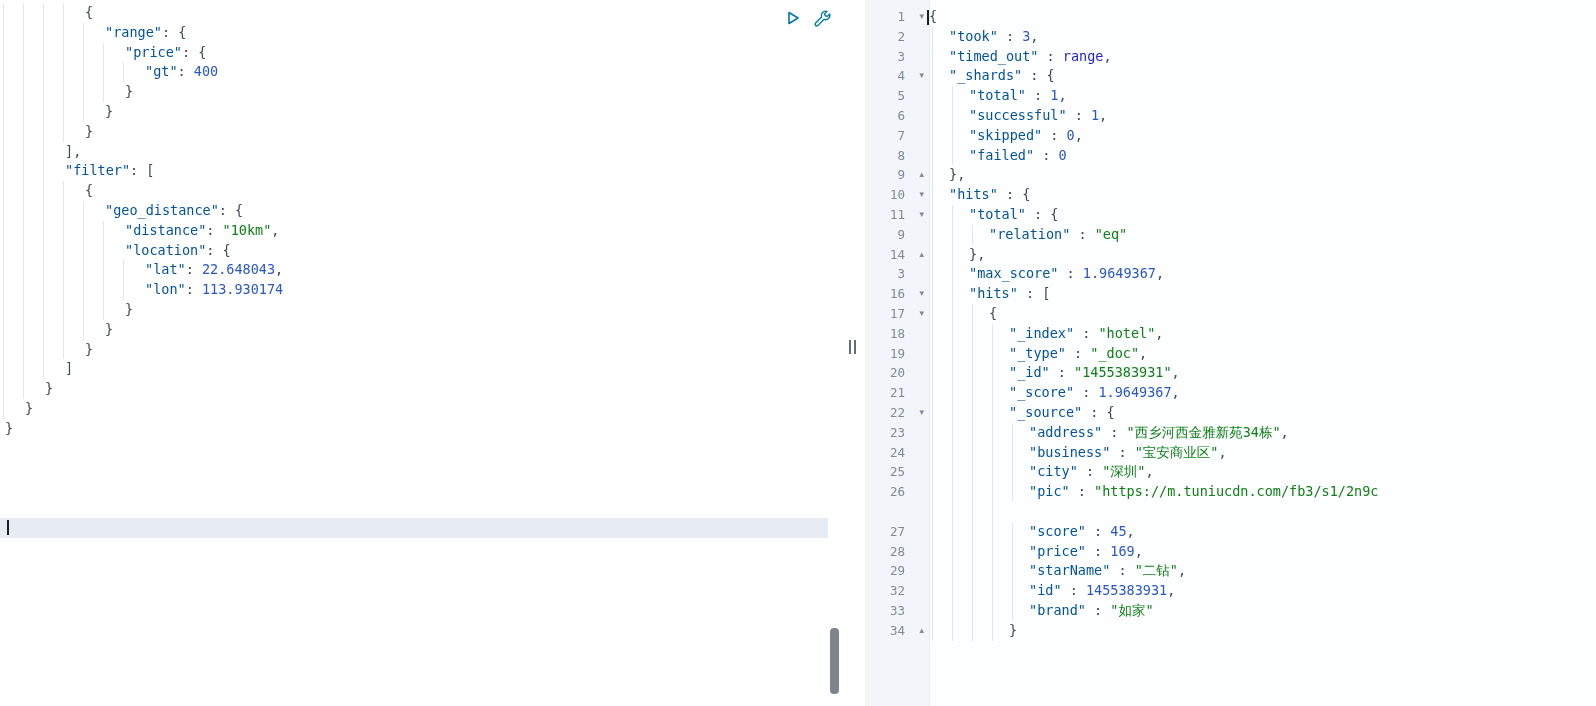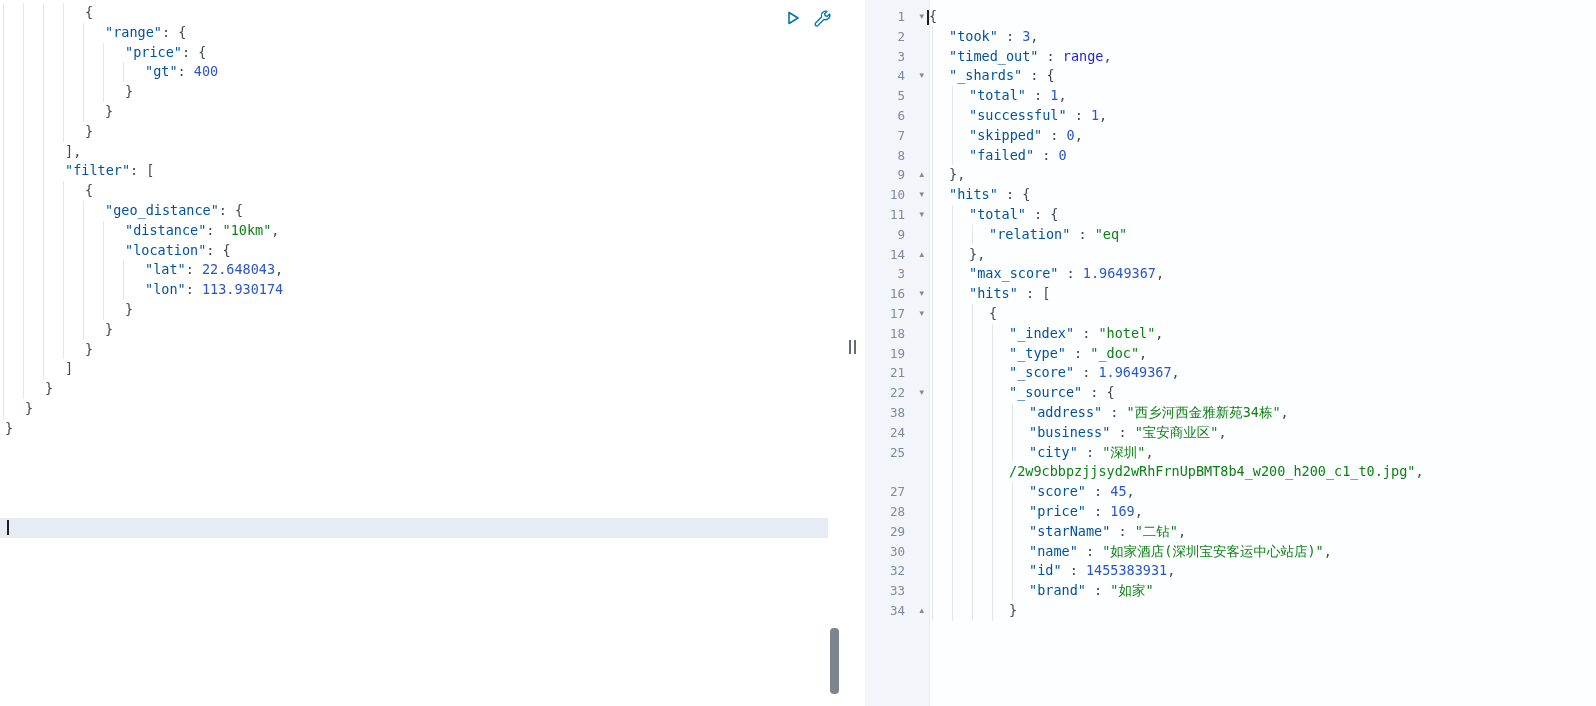--- a/index.html
+++ b/index.html
@@ -168,60 +168,64 @@
         </div>
         <div class="rrow">
           <div class="gcell">18</div>
           <div class="ccell"><span class="guides" style="width: 80px;"></span><span class="txt" style="margin-left: 80px;"><span class="tk tk-k">"_index"</span><span class="tk tk-p"> : </span><span class="tk tk-s">"hotel"</span><span class="tk tk-p">,</span></span></div>
         </div>
         <div class="rrow">
           <div class="gcell">19</div>
           <div class="ccell"><span class="guides" style="width: 80px;"></span><span class="txt" style="margin-left: 80px;"><span class="tk tk-k">"_type"</span><span class="tk tk-p"> : </span><span class="tk tk-s">"_doc"</span><span class="tk tk-p">,</span></span></div>
         </div>
         <div class="rrow">
+          <div class="gcell">20</div>
+          <div class="ccell"><span class="guides" style="width: 80px;"></span><span class="txt" style="margin-left: 80px;"><span class="tk tk-k">"_id"</span><span class="tk tk-p"> : </span><span class="tk tk-s">"1455383931"</span><span class="tk tk-p">,</span></span></div>
+        </div>
+        <div class="rrow">
           <div class="gcell">21</div>
           <div class="ccell"><span class="guides" style="width: 80px;"></span><span class="txt" style="margin-left: 80px;"><span class="tk tk-k">"_score"</span><span class="tk tk-p"> : </span><span class="tk tk-n">1.9649367</span><span class="tk tk-p">,</span></span></div>
         </div>
         <div class="rrow">
           <div class="gcell">22<span class="fold">▾</span></div>
           <div class="ccell"><span class="guides" style="width: 80px;"></span><span class="txt" style="margin-left: 80px;"><span class="tk tk-k">"_source"</span><span class="tk tk-p"> : {</span></span></div>
         </div>
         <div class="rrow">
-          <div class="gcell">38</div>
+          <div class="gcell">23</div>
           <div class="ccell"><span class="guides" style="width: 100px;"></span><span class="txt" style="margin-left: 100px;"><span class="tk tk-k">"address"</span><span class="tk tk-p"> : </span><span class="tk tk-s">"西乡河西金雅新苑34栋"</span><span class="tk tk-p">,</span></span></div>
         </div>
         <div class="rrow">
           <div class="gcell">24</div>
           <div class="ccell"><span class="guides" style="width: 100px;"></span><span class="txt" style="margin-left: 100px;"><span class="tk tk-k">"business"</span><span class="tk tk-p"> : </span><span class="tk tk-s">"宝安商业区"</span><span class="tk tk-p">,</span></span></div>
         </div>
         <div class="rrow">
           <div class="gcell">25</div>
           <div class="ccell"><span class="guides" style="width: 100px;"></span><span class="txt" style="margin-left: 100px;"><span class="tk tk-k">"city"</span><span class="tk tk-p"> : </span><span class="tk tk-s">"深圳"</span><span class="tk tk-p">,</span></span></div>
         </div>
         <div class="rrow">
+          <div class="gcell">26</div>
+          <div class="ccell"><span class="guides" style="width: 100px;"></span><span class="txt" style="margin-left: 100px;"><span class="tk tk-k">"pic"</span><span class="tk tk-p"> : </span><span class="tk tk-s">"https://m.tuniucdn.com/fb3/s1/2n9c</span></span></div>
+        </div>
+        <div class="rrow">
           <div class="gcell"></div>
-          <div class="ccell"><span class="guides" style="width: 80px;"></span><span class="txt" style="margin-left: 80px;"><span class="tk tk-s">/2w9cbbpzjjsyd2wRhFrnUpBMT8b4_w200_h200_c1_t0.jpg"</span><span class="tk tk-p">,</span></span></div>
+          <div class="ccell"><span class="guides" style="width: 80px;"></span></div>
         </div>
         <div class="rrow">
           <div class="gcell">27</div>
           <div class="ccell"><span class="guides" style="width: 100px;"></span><span class="txt" style="margin-left: 100px;"><span class="tk tk-k">"score"</span><span class="tk tk-p"> : </span><span class="tk tk-n">45</span><span class="tk tk-p">,</span></span></div>
         </div>
         <div class="rrow">
           <div class="gcell">28</div>
           <div class="ccell"><span class="guides" style="width: 100px;"></span><span class="txt" style="margin-left: 100px;"><span class="tk tk-k">"price"</span><span class="tk tk-p"> : </span><span class="tk tk-n">169</span><span class="tk tk-p">,</span></span></div>
         </div>
         <div class="rrow">
           <div class="gcell">29</div>
           <div class="ccell"><span class="guides" style="width: 100px;"></span><span class="txt" style="margin-left: 100px;"><span class="tk tk-k">"starName"</span><span class="tk tk-p"> : </span><span class="tk tk-s">"二钻"</span><span class="tk tk-p">,</span></span></div>
         </div>
         <div class="rrow">
-          <div class="gcell">30</div>
-          <div class="ccell"><span class="guides" style="width: 100px;"></span><span class="txt" style="margin-left: 100px;"><span class="tk tk-k">"name"</span><span class="tk tk-p"> : </span><span class="tk tk-s">"如家酒店(深圳宝安客运中心站店)"</span><span class="tk tk-p">,</span></span></div>
-        </div>
-        <div class="rrow">
           <div class="gcell">32</div>
           <div class="ccell"><span class="guides" style="width: 100px;"></span><span class="txt" style="margin-left: 100px;"><span class="tk tk-k">"id"</span><span class="tk tk-p"> : </span><span class="tk tk-n">1455383931</span><span class="tk tk-p">,</span></span></div>
         </div>
         <div class="rrow">
           <div class="gcell">33</div>
           <div class="ccell"><span class="guides" style="width: 100px;"></span><span class="txt" style="margin-left: 100px;"><span class="tk tk-k">"brand"</span><span class="tk tk-p"> : </span><span class="tk tk-s">"如家"</span></span></div>
         </div>
         <div class="rrow">
           <div class="gcell">34<span class="fold">▴</span></div>
           <div class="ccell"><span class="guides" style="width: 80px;"></span><span class="txt" style="margin-left: 80px;"><span class="tk tk-p">}</span></span></div>

